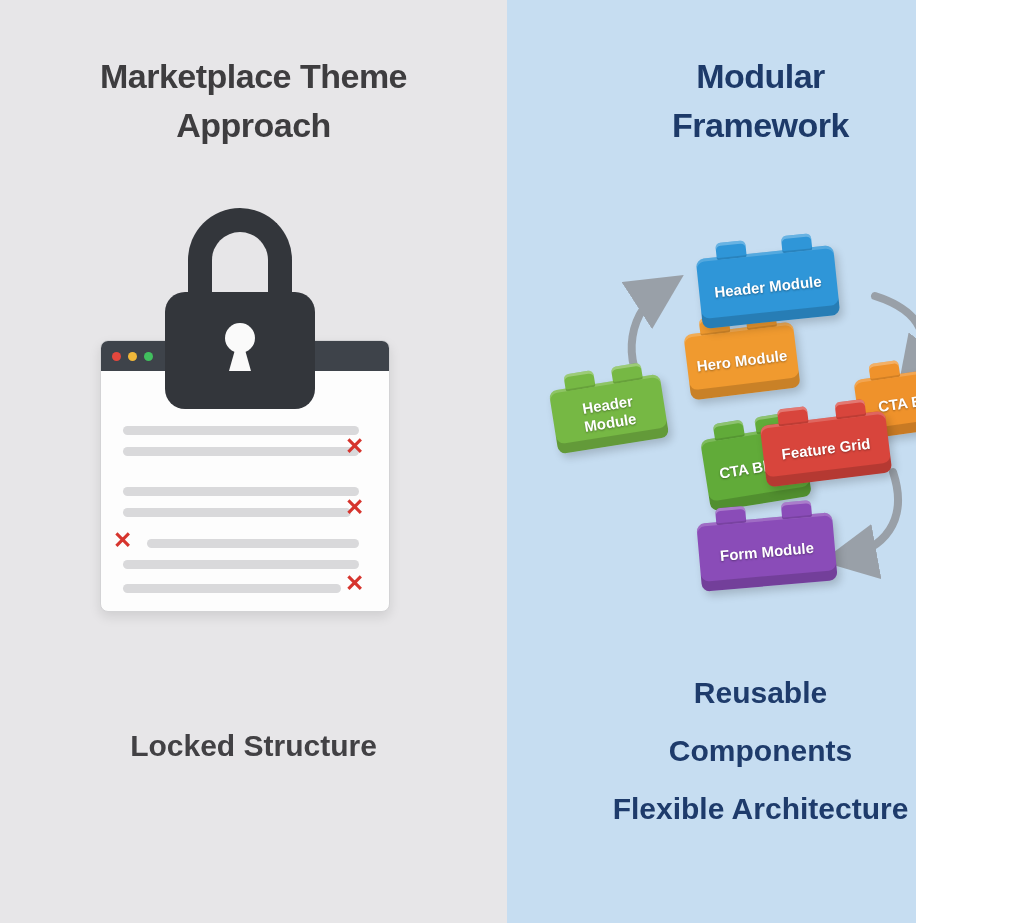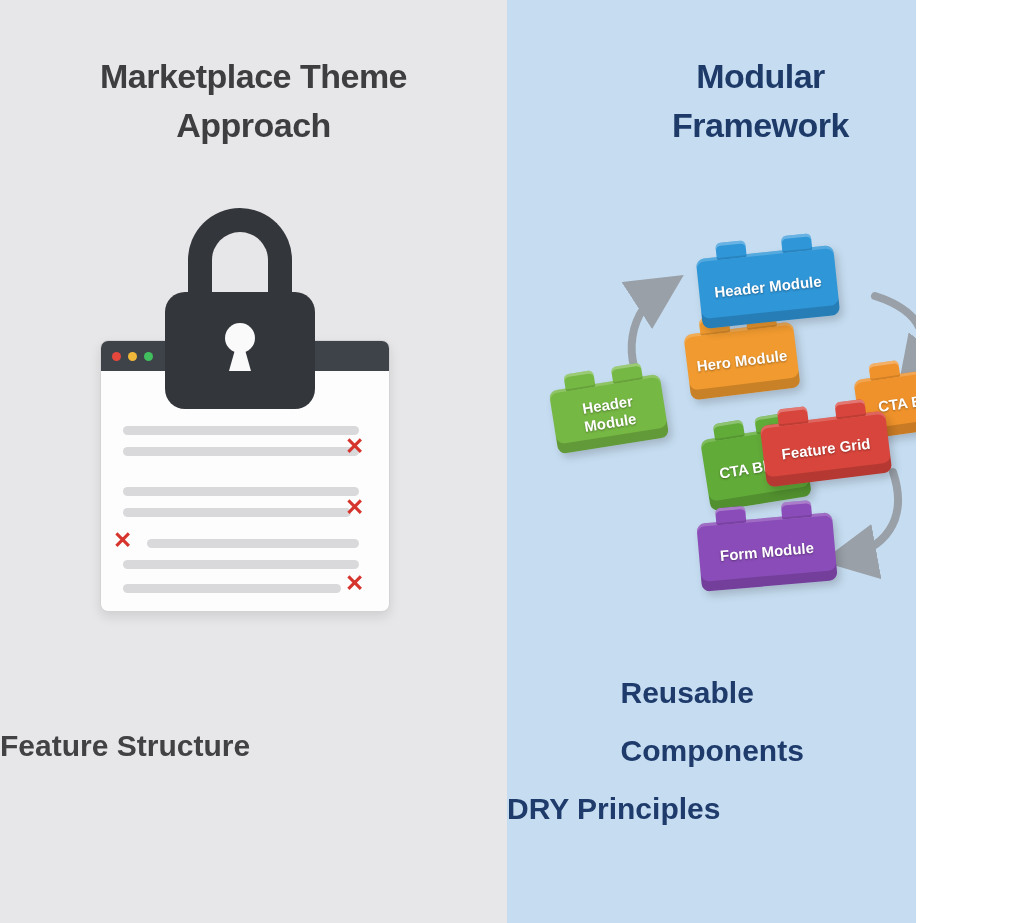--- a/index.html
+++ b/index.html
@@ -85,20 +85,21 @@
   .keyhole-stem {
     width: 22px; height: 25px;
     margin-top: -7px;
     background: #fafafa;
     clip-path: polygon(32% 0, 68% 0, 100% 100%, 0 100%);
   }
 
   
   .bullets {
     position: absolute; left: 0; right: 0;
+    text-align: center;
     font-weight: 800;
   }
   .left-bullets  { top: 716px; color: #424144; font-size: 30px; }
   .left-bullets .bullet  { line-height: 60px; white-space: nowrap; }
   .right-bullets { top: 664px; color: #1e3b6b; font-size: 30px; }
   .right-bullets .bullet { line-height: 58px; white-space: nowrap; }
   .right-bullets .bullet.wrap { white-space: normal; max-width: 280px; margin: 0 auto; }
 
   
   .arrows { position: absolute; left: 0; top: 0; pointer-events: none; }
@@ -165,21 +166,21 @@
       <div class="lock">
         <div class="shackle"></div>
         <div class="lock-body">
           <div class="keyhole-circle"></div>
           <div class="keyhole-stem"></div>
         </div>
       </div>
     </div>
 
     <div class="bullets left-bullets">
-      <div class="bullet">Feature Structure</div>
+      <div class="bullet">Locked Structure</div>
     </div>
   </section>
 
   <section class="panel right">
     <h1 class="title right-title">Modular Framework</h1>
 
     <svg class="arrows" width="507" height="650" viewBox="0 0 507 650">
       <defs>
         <marker id="ah" markerWidth="7" markerHeight="7" refX="4.5" refY="3.5" orient="auto">
           <path d="M0,0 L7,3.5 L0,7 z" fill="#99a0a8"></path>
@@ -227,16 +228,16 @@
     </div>
 
     <div class="brick" style="left: 192px; top: 518px; width: 136px; height: 68px; --rot: -5deg; z-index: 6; --bc: #8a4cb8;">
       <span class="stud s1"></span>
       <span class="stud s2"></span>
       <span class="brick-label">Form Module</span>
     </div>
 
     <div class="bullets right-bullets">
       <div class="bullet wrap">Reusable Components</div>
-      <div class="bullet">DRY Principles</div>
+      <div class="bullet">Flexible Architecture</div>
     </div>
   </section>
 </div>
 
 </body></html>

